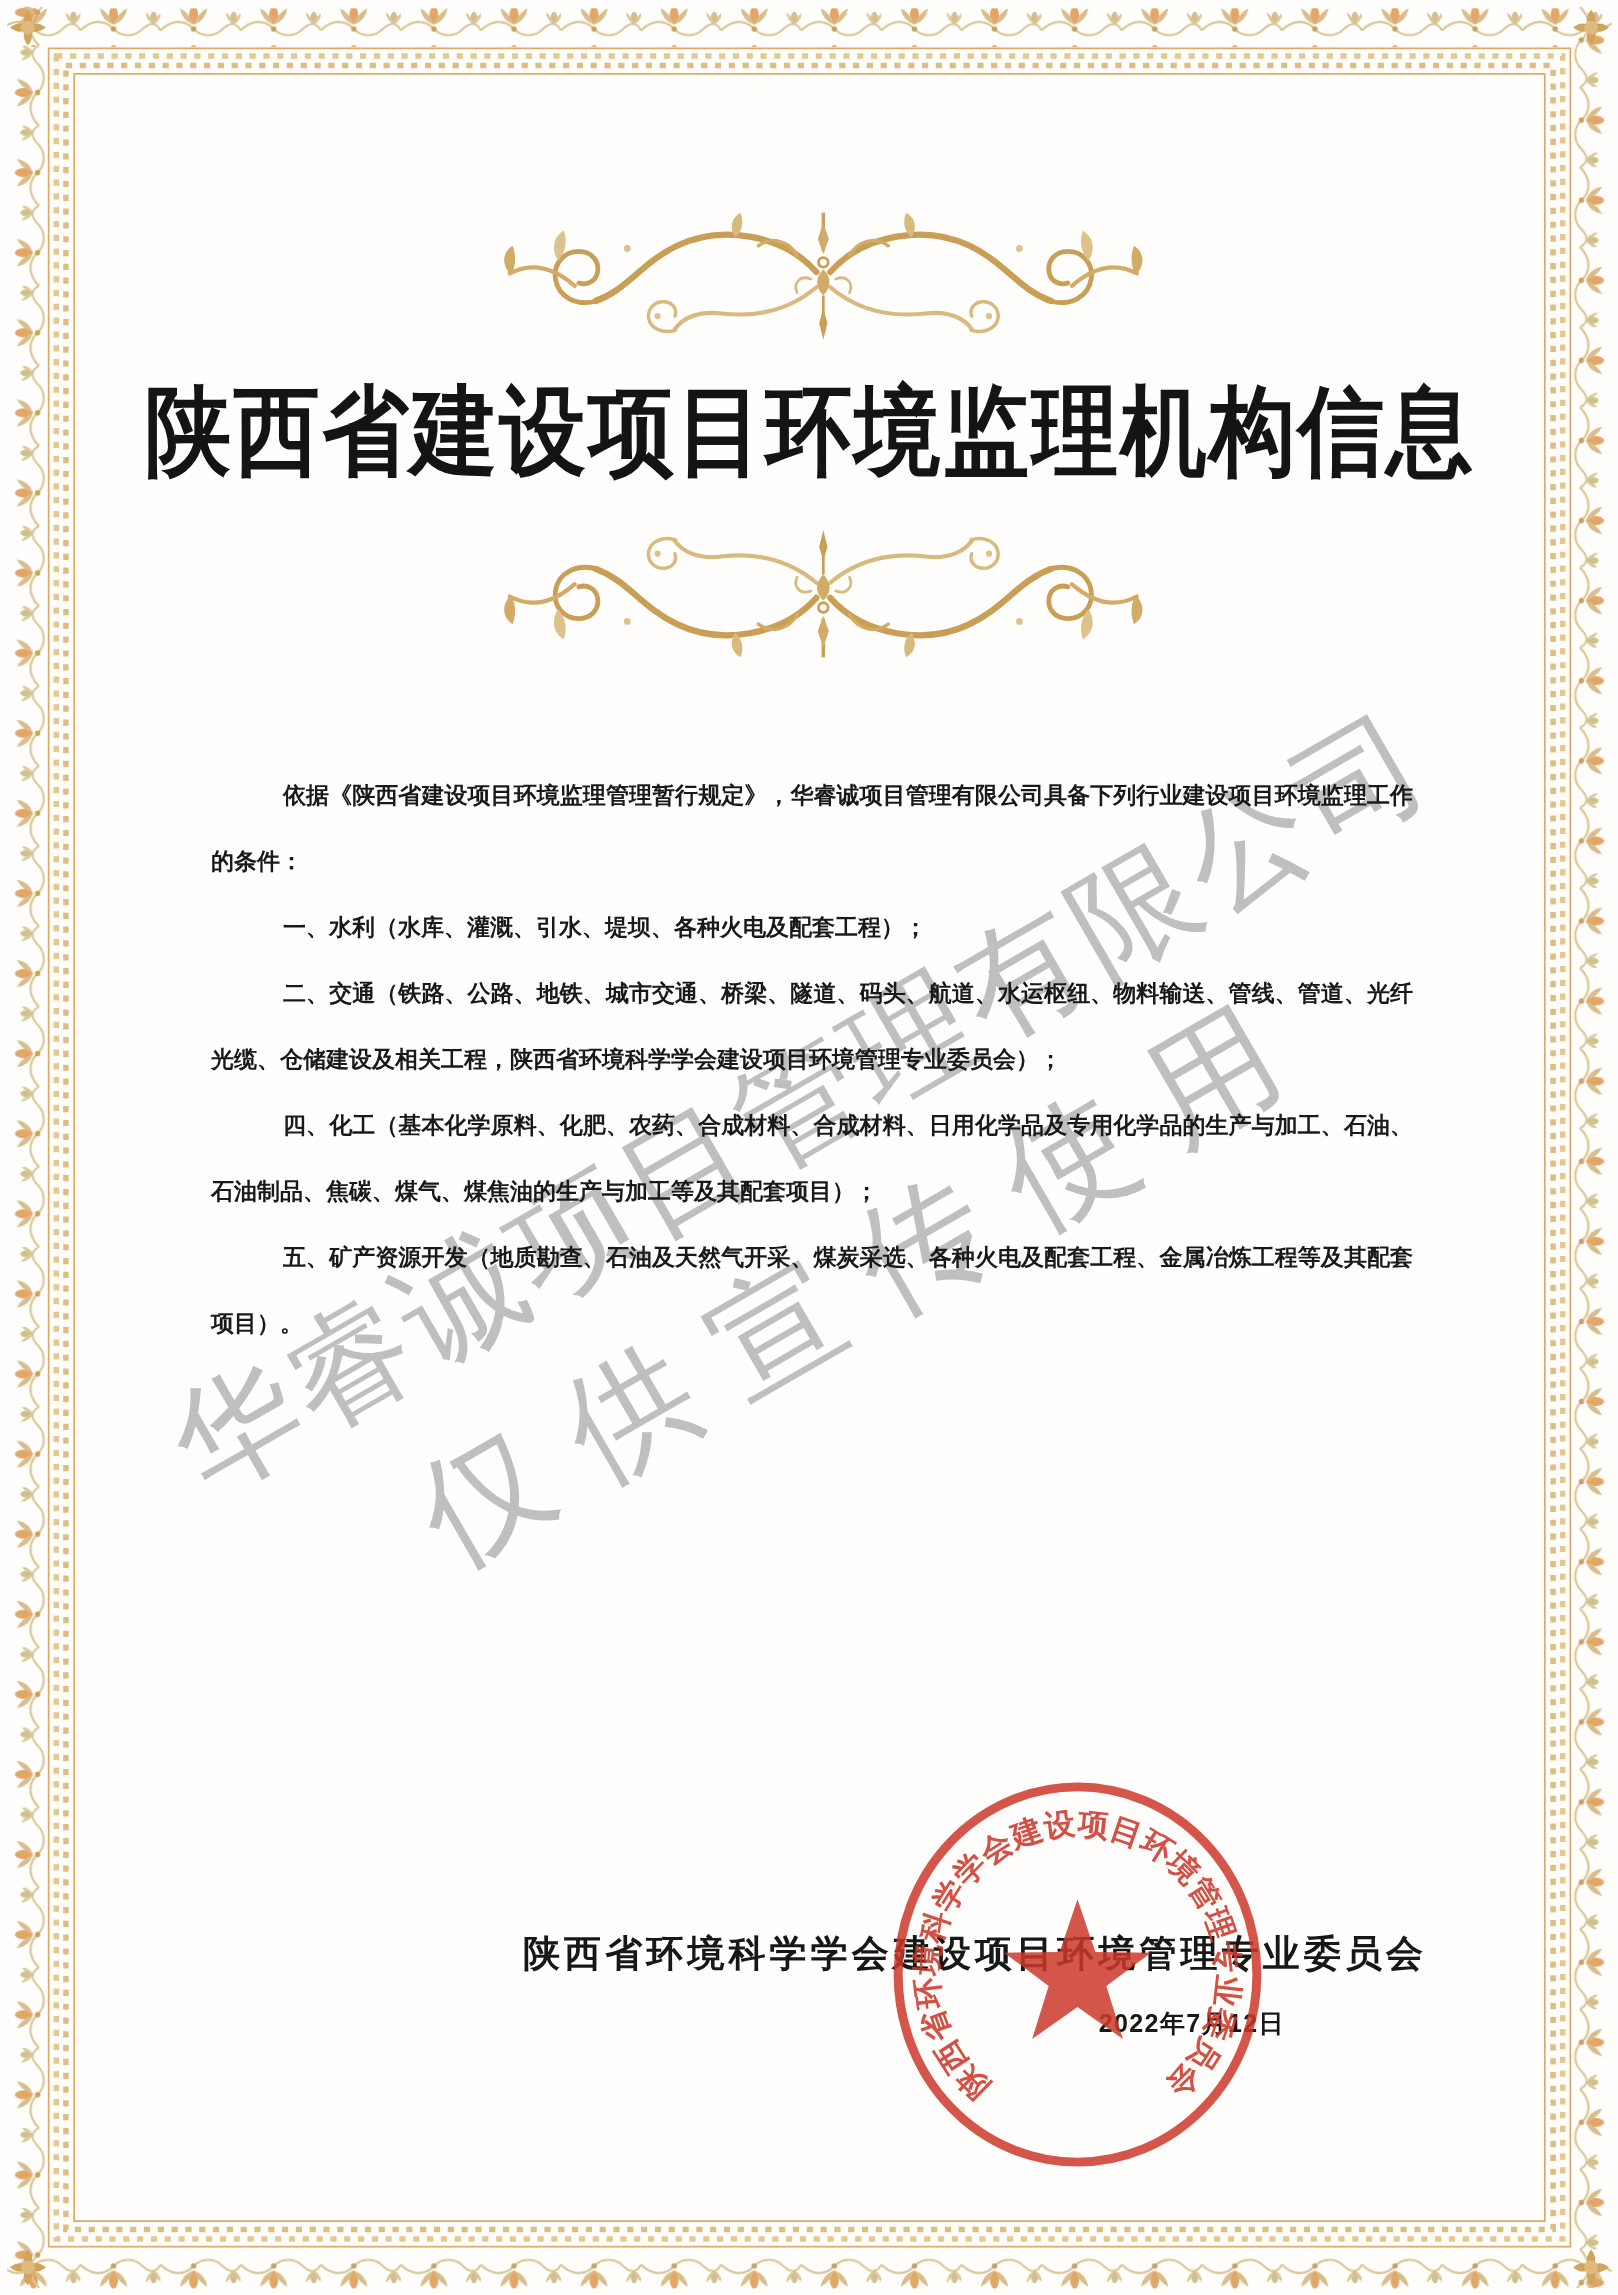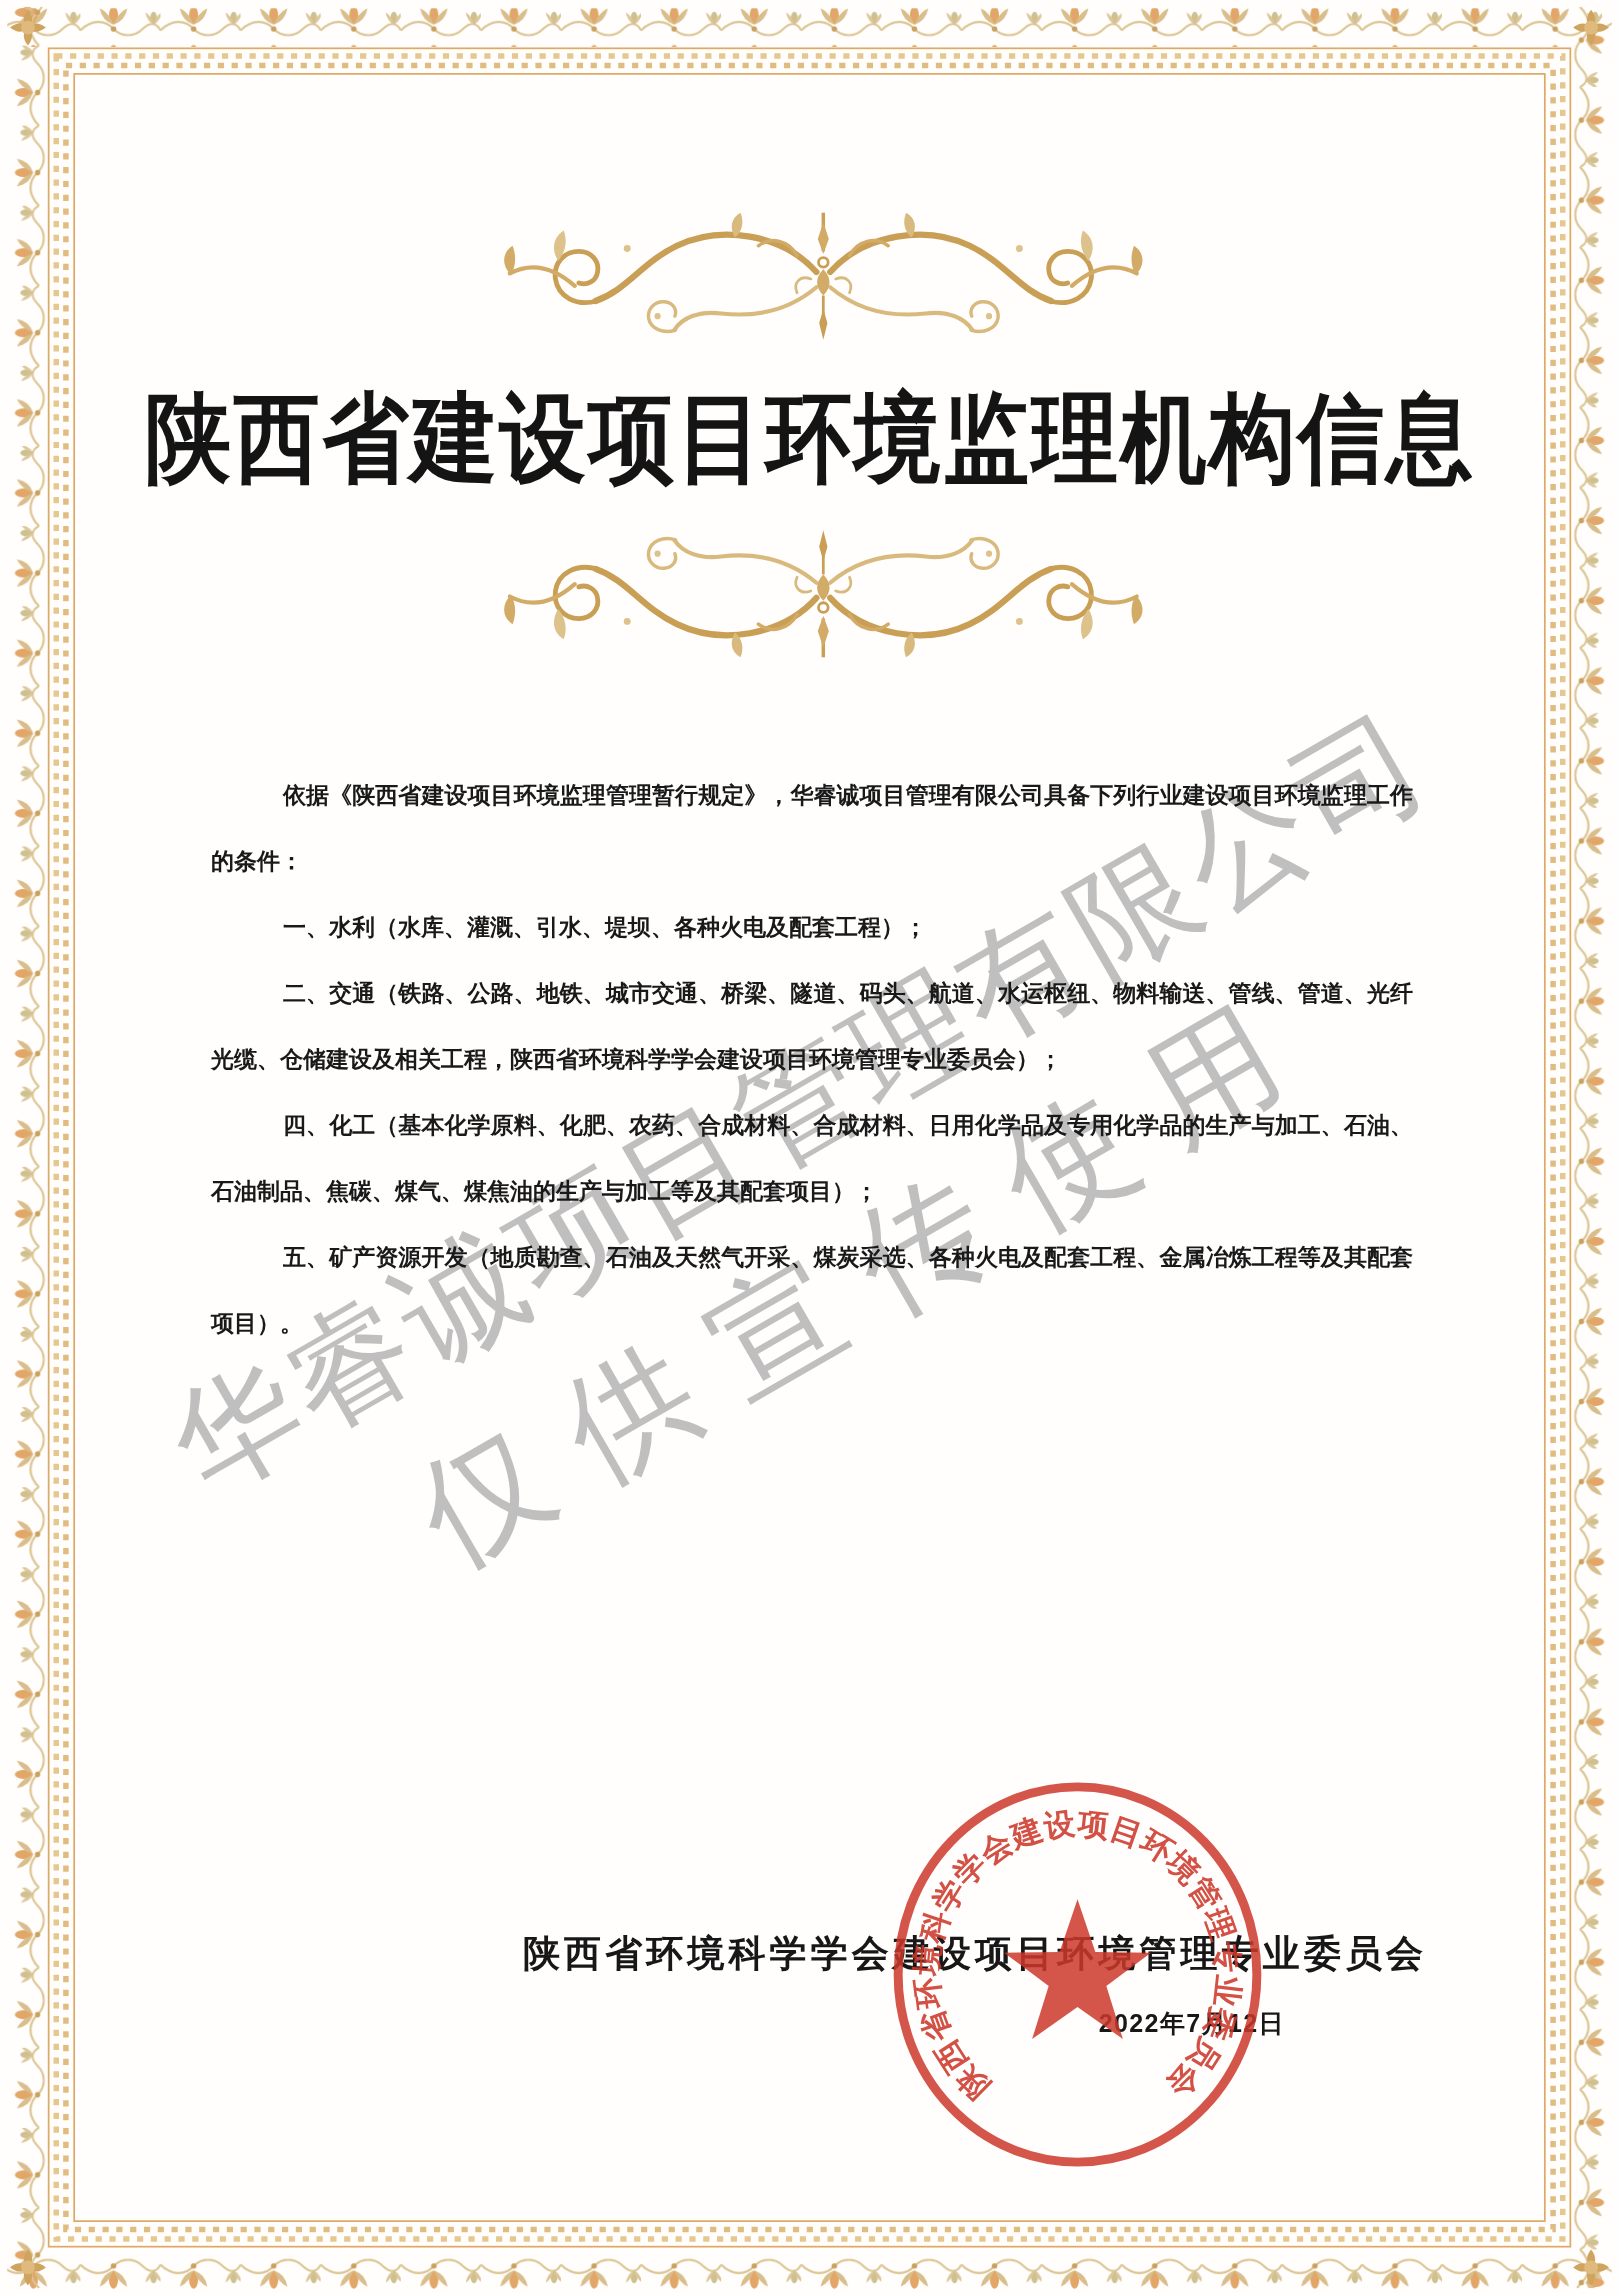--- a/index.html
+++ b/index.html
@@ -13,21 +13,21 @@
     position:absolute;z-index:2;white-space:nowrap;
     color:rgba(104,104,104,0.42);font-weight:400;
     transform-origin:center center;pointer-events:none;
   }
   .wm1{left:801px;top:1105px;font-size:124px;letter-spacing:5.5px;
        transform:translate(-50%,-50%) rotate(-30deg);}
   .wm2{left:867px;top:1278px;font-size:128px;letter-spacing:40px;
        transform:translate(-50%,-50%) rotate(-30deg);}
   .doc-title{
     position:absolute;z-index:3;left:0;top:387px;width:100%;
-    text-align:center;font-family:Liberation Serif, serif;
+    text-align:center;font-family:Liberation Mono, monospace;
     font-weight:700;font-size:98px;line-height:104px;color:#141414;
     letter-spacing:2.8px;
   }
   .doc-title span{display:inline-block;transform:scaleX(0.88);transform-origin:center;}
   .body-text{
     position:absolute;z-index:3;left:211px;top:762px;width:1202px;
     font-size:23px;line-height:66px;font-weight:700;color:#191919;
     text-align:justify;
   }
   .body-text p{margin:0;text-indent:72px;}

